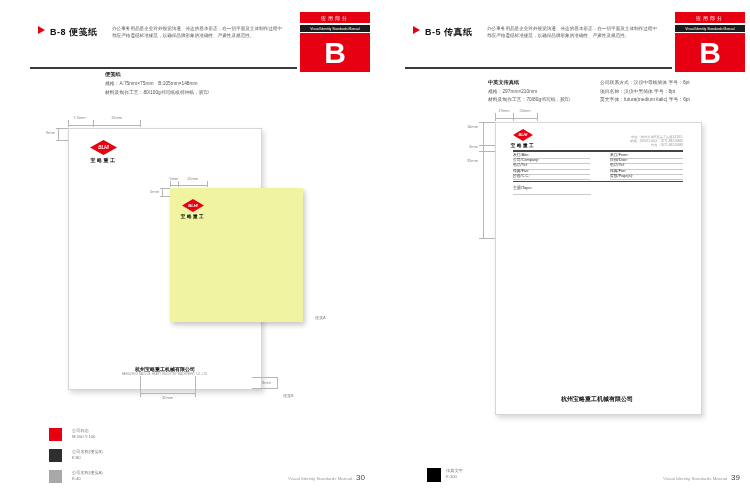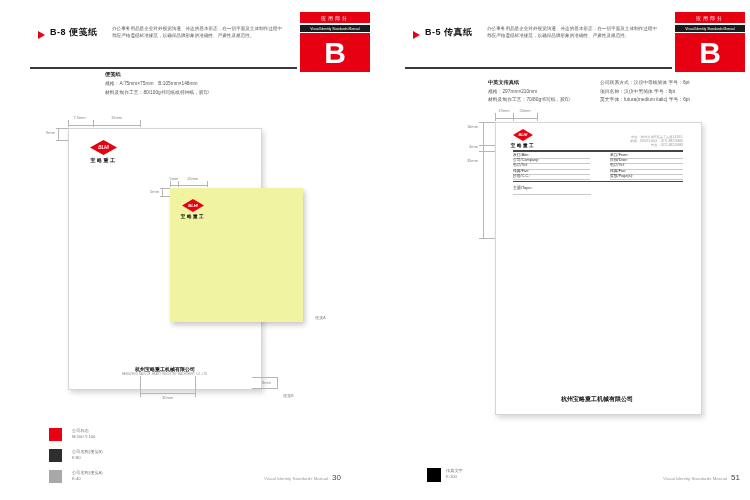--- a/index.html
+++ b/index.html
@@ -1,19 +1,19 @@
 <!DOCTYPE html>
 <html><head>
 <meta charset="utf-8">
 <style>
   html,body{margin:0;padding:0;background:#fff;}
   #canvas{position:relative;width:750px;height:500px;background:#ffffff;overflow:hidden;
           font-family:"Liberation Sans","DejaVu Sans",sans-serif;}
   .abs{position:absolute;}
-  .ptitle{display:flex;align-items:flex-end;font-size:9px;font-weight:bold;color:#111;white-space:nowrap;letter-spacing:.5px;}
+  .ptitle{display:flex;align-items:flex-start;font-size:9px;font-weight:bold;color:#111;white-space:nowrap;letter-spacing:.5px;}
   .arrow{width:0;height:0;border-left:7px solid #e60012;border-top:4.5px solid transparent;border-bottom:4.5px solid transparent;margin-right:5px;}
   .intro{font-size:4.6px;line-height:6.6px;color:#555;white-space:nowrap;}
   .tab{width:70px;height:11px;background:#e60012;color:#fff;font-size:5px;letter-spacing:2px;display:flex;align-items:center;justify-content:center;}
   .mbar{width:70px;height:7px;background:#1a1a1a;color:#fff;font-size:3.4px;display:flex;align-items:center;justify-content:center;white-space:nowrap;}
   .bigB{width:70px;height:39px;background:#e60012;color:#fff;font-size:30px;font-weight:bold;display:flex;align-items:center;justify-content:center;}
   .rule{height:2px;background:#3a3a3a;}
   .spec-name{font-size:5.2px;font-weight:bold;color:#222;white-space:nowrap;}
   .spec-line{font-size:4.8px;color:#555;white-space:nowrap;}
   .sheet{background:#fff;border:1px solid #d6d6d6;box-shadow:2px 3px 5px rgba(0,0,0,.16);}
   .note{background:#f0f3a0;box-shadow:2px 3px 5px rgba(0,0,0,.22);}
@@ -122,21 +122,21 @@
   <div class="abs legend-label" style="left:72px;top:449px;">
     <div>公司名称(便笺B)</div>
     <div>K:80</div>
   </div>
   <div class="abs legend-swatch" style="left:49px;top:470px;width:13px;height:13px;background:#a8a8a8;border:none;"></div>
   <div class="abs legend-label" style="left:72px;top:470px;">
     <div>公司名称(便笺A)</div>
     <div>K:40</div>
   </div>
 
-  <div class="abs footer" style="left:240px;top:473px;width:125px;justify-content:center;">
+  <div class="abs footer" style="left:240px;top:473px;width:125px;">
     <span>Visual Identity Standards Manual</span>
     <span class="pageno">30</span>
   </div>
 
   <div class="abs ptitle" style="left:413px;top:26px;">
     <span class="arrow"></span>
     <span>B-5 传真纸</span>
   </div>
 
   <div class="abs intro" style="left:487px;top:26px;">
@@ -209,16 +209,16 @@
   <div class="abs company center" style="left:522px;top:395px;width:150px;font-size:6px;">杭州宝略重工机械有限公司</div>
 
   <div class="abs legend-swatch" style="left:427px;top:468px;width:14px;height:14px;background:#000;border:none;"></div>
   <div class="abs legend-label" style="left:446px;top:468px;">
     <div>传真文字</div>
     <div>K:100</div>
   </div>
 
   <div class="abs footer" style="left:615px;top:473px;width:125px;">
     <span>Visual Identity Standards Manual</span>
-    <span class="pageno">51</span>
+    <span class="pageno">39</span>
   </div>
 
 </div>
 
 </body></html>

